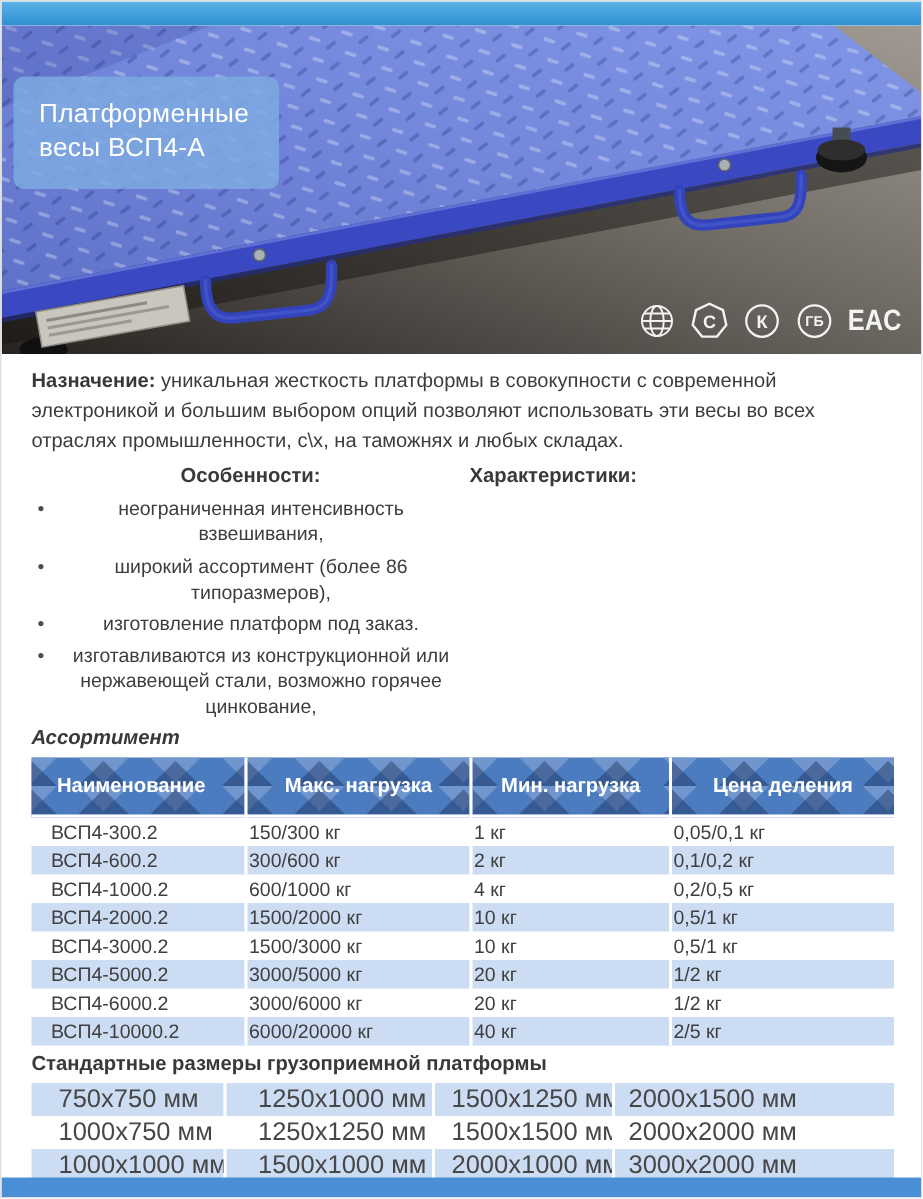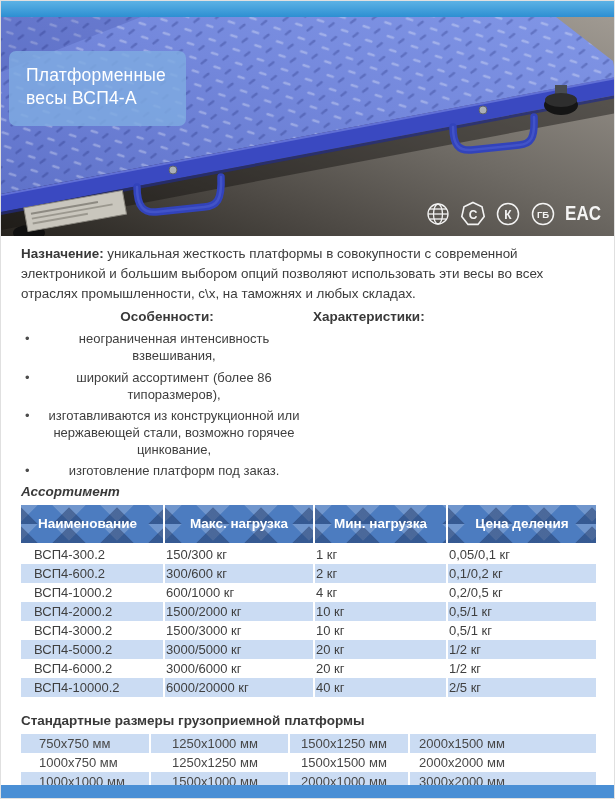--- a/index.html
+++ b/index.html
@@ -50,21 +50,21 @@
       linear-gradient(225deg, rgba(255,255,255,.20) 25%, transparent 25.5%);
     background-size:48px 19px;
     border-bottom:2px solid #fff;
   }
   .assort thead th:first-child{text-align:left;padding-left:17px;}
   .assort th+th,.assort td+td,.sizes td+td{border-left:2px solid #fff;}
   .assort tbody td{height:17px;font-size:13px;color:#3f3f3f;text-align:left;}
   .assort tbody td:first-child{text-align:left;padding-left:13px;}
   .assort tbody tr:nth-child(even){background:#cbdcf3;}
   
-  .sizes tbody td{height:17px;font-size:13px;color:#474747;text-align:left;}
+  .sizes tbody td{height:17px;font-size:17px;color:#474747;text-align:left;}
   .sizes tbody tr:nth-child(odd){background:#cbdcf3;}
   .sizes tbody td:nth-child(1){padding-left:18px;}
   .sizes tbody td:nth-child(2){padding-left:21px;}
   .sizes tbody td:nth-child(3){padding-left:11px;}
   .sizes tbody td:nth-child(4){padding-left:9px;}
   .footerbar{position:absolute;left:0;right:0;bottom:0;height:13px;background:#4a8fd5;}
 </style>
 </head>
 <body>
 
@@ -162,22 +162,22 @@
   <div class="content">
 
     <p class="purpose"><b>Назначение:</b> <span>уникальная жесткость  платформы в совокупности с современной электроникой и большим выбором опций позволяют использовать эти весы во всех отраслях промышленности, с\х, на таможнях и любых складах.</span></p>
 
     <div class="cols">
       <div class="col-left">
         <h3 class="sec">Особенности:</h3>
         <ul class="blist">
             <li>неограниченная интенсивность взвешивания,</li>
             <li>широкий ассортимент (более 86 типоразмеров),</li>
+            <li>изготовление платформ под заказ.</li>
             <li>изготавливаются из конструкционной или нержавеющей стали, возможно горячее цинкование,</li>
-            <li>изготовление платформ под заказ.</li>
           </ul>
       </div>
       <div class="col-right">
         <h3 class="sec">Характеристики:</h3>
       </div>
     </div>
 
     <h3 class="sec assort-h">Ассортимент</h3>
     <table class="tbl assort">
       <colgroup>
@@ -239,21 +239,21 @@
           </tr>
           <tr>
             <td>ВСП4-10000.2</td>
             <td>6000/20000 кг</td>
             <td>40 кг</td>
             <td>2/5 кг</td>
           </tr>
         </tbody>
     </table>
 
-    <h3 class="sec" style="margin-top:16px">Стандартные размеры грузоприемной платформы</h3>
+    <h3 class="sec" style="margin-top:4px">Стандартные размеры грузоприемной платформы</h3>
     <table class="tbl sizes">
       <colgroup>
           <col style="width:128px">
           <col style="width:139px">
           <col style="width:120px">
           <col style="width:188px">
         </colgroup>
       <tbody>
           <tr>
             <td>750х750 мм</td>

